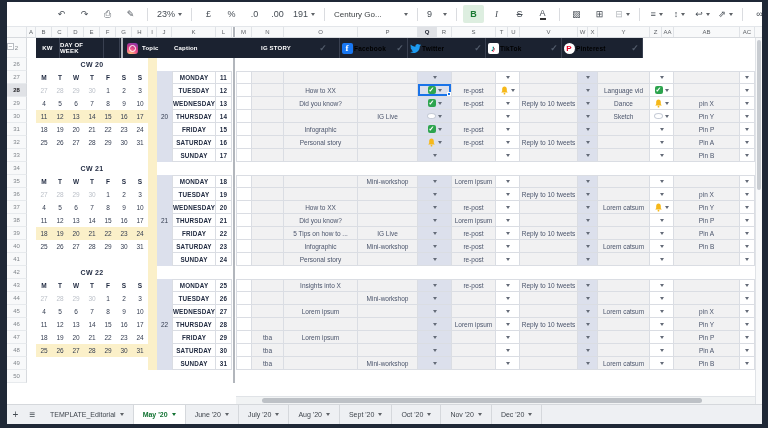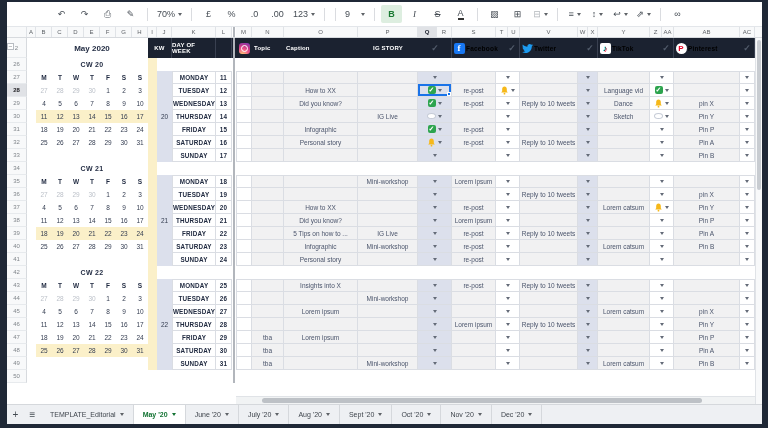--- a/index.html
+++ b/index.html
@@ -113,41 +113,45 @@
           <div class="tglyph">↷</div>
         </div>
         <div class="tbtn tb-print">
           <div class="tglyph">⎙</div>
         </div>
         <div class="tbtn tb-paint-format">
           <div class="tglyph">✎</div>
         </div>
         <div class="sep"></div>
         <div class="tbtn tb-zoom">
-          <div class="tglyph">70%</div>
+          <div class="tglyph">23%</div>
           <div class="ddt"></div>
         </div>
         <div class="sep"></div>
         <div class="tbtn tb-currency">
           <div class="tglyph">£</div>
         </div>
         <div class="tbtn tb-percent">
           <div class="tglyph">%</div>
         </div>
         <div class="tbtn tb-decrease-decimals">
           <div class="tglyph">.0</div>
         </div>
         <div class="tbtn tb-increase-decimals">
           <div class="tglyph">.00</div>
         </div>
         <div class="tbtn tb-number-format">
-          <div class="tglyph">123</div>
+          <div class="tglyph">191</div>
           <div class="ddt"></div>
         </div>
         <div class="sep"></div>
+        <div class="tbtn tb-font">
+          <div class="tglyph">Century Go...</div>
+          <div class="ddt"></div>
+        </div>
         <div class="sep"></div>
         <div class="tbtn tb-font-size">
           <div class="tglyph">9</div>
           <div class="ddt"></div>
         </div>
         <div class="sep"></div>
         <div class="tbtn tb-bold">
           <div class="tglyph">B</div>
         </div>
         <div class="tbtn tb-italic">
@@ -224,21 +228,20 @@
         <div class="chc" style="width: 12px;">AA</div>
         <div class="chc" style="width: 66px;">AB</div>
         <div class="chc" style="width: 15px;">AC</div>
         <div class="chc" style="width: 7px; border-right: none;"></div>
       </div>
     <div class="grid">
       <div id="rows">
           <div class="grow" style="height: 20px;">
             <div class="rowhdr">2<div class="grpbox">–</div></div>
             <div class="c" style="width: 9px;"></div>
-            <div class="c monthtitle" style="width: 112px;">May 2020</div>
             <div class="bandlbl" style="width: 24px;">KW</div>
             <div class="bandlbl" style="width: 44px;">DAY OF WEEK</div>
             <div class="bandlbl" style="width: 16px;"></div>
             <div class="freeze dark"></div>
             <div class="bandgrp" style="width: 216px;">
               <div class="bicw" style="width: 16px;">
                 <div class="igicon">
                   <div class="iglens"></div>
                 </div>
               </div>

